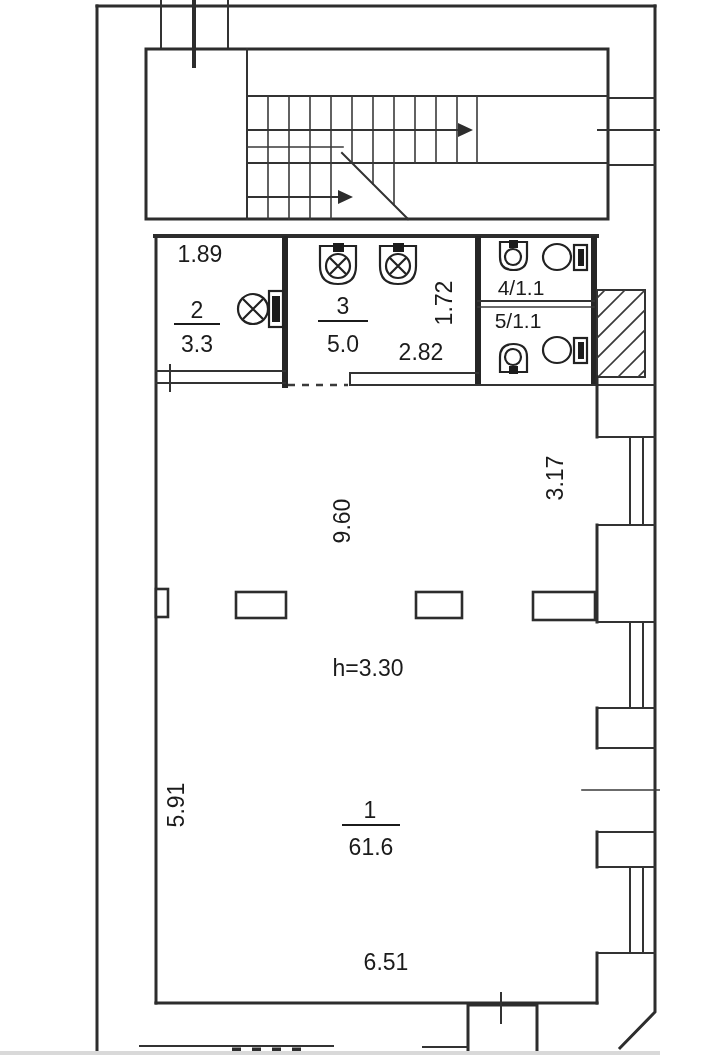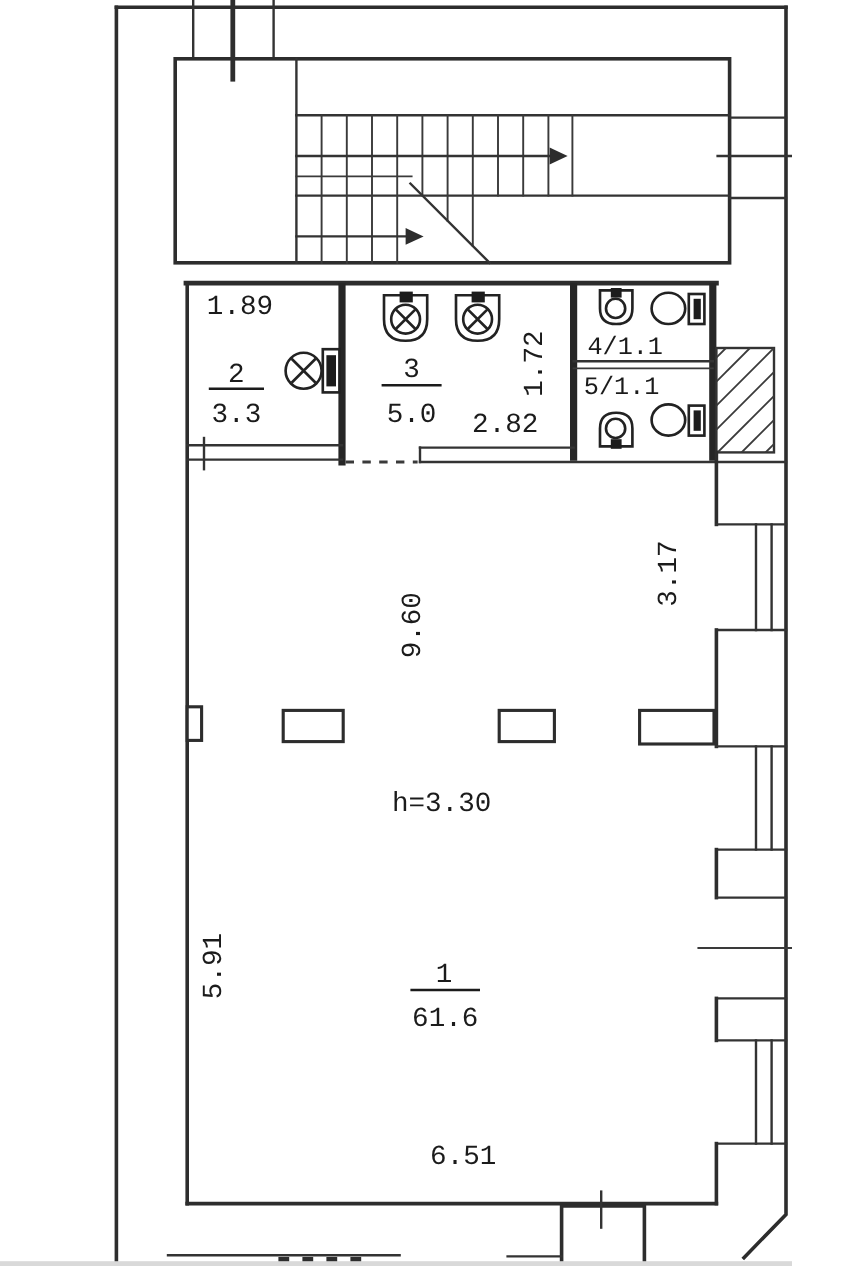--- a/index.html
+++ b/index.html
@@ -1,21 +1,21 @@
 <!DOCTYPE html>
 <html><head>
 <meta charset="utf-8">
 <style>
   html,body{margin:0;padding:0;background:#ffffff;}
   .stage{
     position:relative;
     width:660px;height:1055px;
     background:#ffffff;
     overflow:hidden;
-    font-family:Liberation Mono, monospace;
+    font-family:Liberation Sans, sans-serif;
   }
   svg{display:block}
   .wall{stroke:#2d2d2d;fill:none;stroke-width:3;stroke-linecap:square}
   .wall-thick{stroke:#262626;fill:none;stroke-width:6;stroke-linecap:butt}
   .wall-med{stroke:#2d2d2d;fill:none;stroke-width:4;stroke-linecap:square}
   .thin{stroke:#3a3a3a;fill:none;stroke-width:1.6;stroke-linecap:square}
   .thin2{stroke:#333;fill:none;stroke-width:2;stroke-linecap:square}
   .dash{stroke:#3a3a3a;fill:none;stroke-width:2.4;stroke-dasharray:7 7}
   .fixture{stroke:#222;fill:none;stroke-width:2.2}
   .fixture-fill{fill:#1c1c1c;stroke:none}

